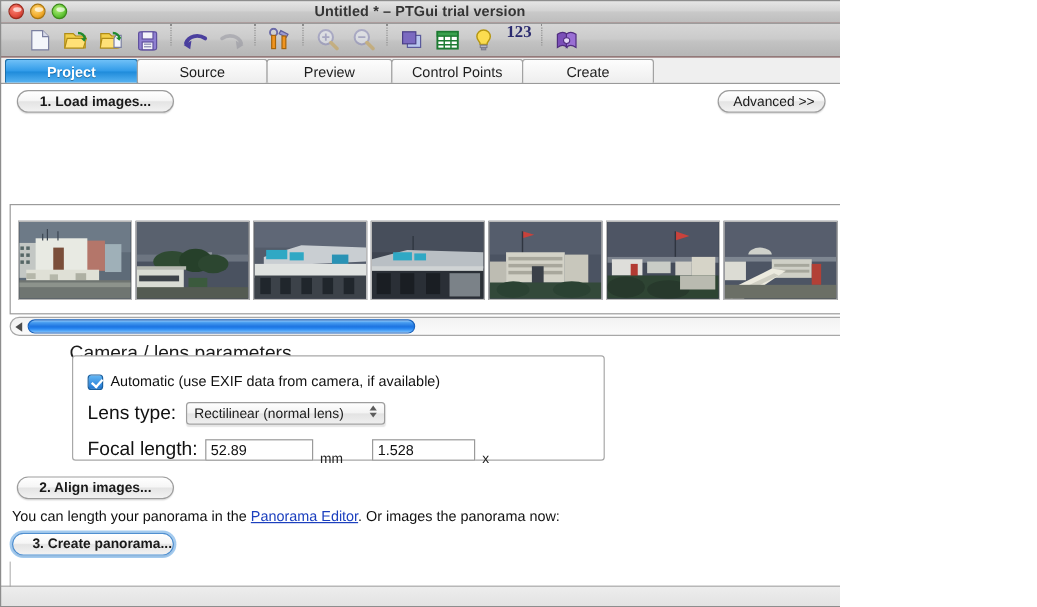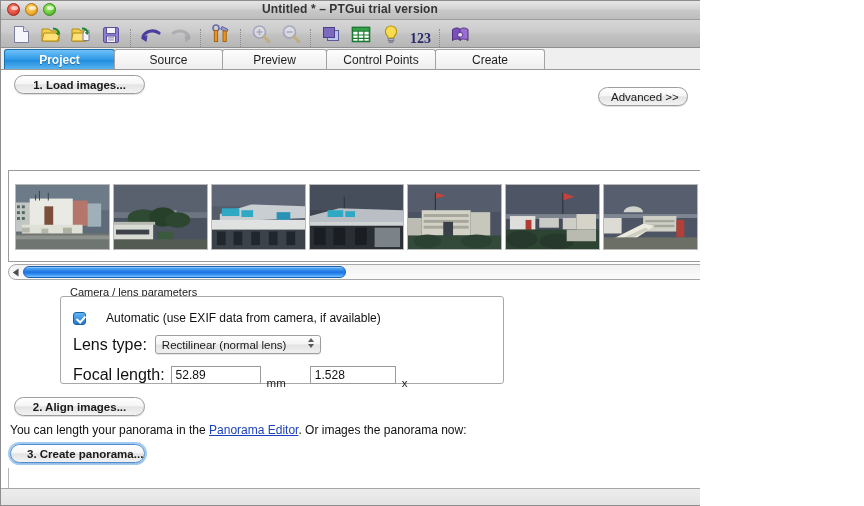--- a/index.html
+++ b/index.html
@@ -68,22 +68,22 @@
     letter-spacing: 0.1px;
   }
 
   
   .toolbar {
     position: relative;
     height: 28px;
     background: linear-gradient(to bottom, #d6d6d6 0%, #cbcbcb 45%, #c2c2c2 55%, #b6b6b6 100%);
     border-bottom: 1px solid #8f8f8f;
     display: flex;
-    align-items: flex-end;
-    padding-left: 6px;
+    align-items: flex-start;
+    padding-left: 18px;
     box-sizing: border-box;
   }
   .tb-btn {
     width: 30px;
     height: 26px;
     display: flex;
     align-items: center;
     justify-content: center;
     cursor: default;
   }
@@ -166,21 +166,21 @@
     box-sizing: border-box;
     white-space: nowrap;
   }
   .aqua-btn.focused {
     border-color: #4f8fd0;
     box-shadow: 0 0 0 2px rgba(90,160,225,0.55), 0 1px 1px rgba(0,0,0,0.13);
   }
   .aqua-btn.small { font-weight: normal; font-size: 11.5px; padding: 0 12px; }
 
   #load-images-btn { position: absolute; left: 14px; top: 5px; width: 131px; text-align: center; }
-  #advanced-btn    { position: absolute; right: 12px; top: 5px; width: 90px; text-align: center; margin-top: 12px; }
+  #advanced-btn    { position: absolute; right: 12px; top: 5px; width: 90px; text-align: center; }
 
   
   .thumb-wrap {
     position: absolute;
     left: 8px;
     top: 100px;
     width: 818px;
     height: 92px;
     background: #ffffff;
     border: 1px solid #9b9b9b;
@@ -273,29 +273,29 @@
     top: 226px;
     width: 444px;
     height: 88px;
     border: 1px solid #a8a8a8;
     border-radius: 3px;
     background: #ffffff;
     box-sizing: border-box;
   }
   .group-title {
     position: absolute;
-    left: 66px;
+    left: 54px;
     top: 216px;
-    font-size: 11px;
+    font-size: 16px;
     color: #1c1c1c;
     background: #ffffff;
     padding: 0 4px;
   }
 
-  .cb-row { position: absolute; left: 12px; top: 14px; display: flex; align-items: center; gap: 20px; }
+  .cb-row { position: absolute; left: 12px; top: 14px; display: flex; align-items: center; gap: 6px; }
   .checkbox {
     width: 13px; height: 13px;
     border-radius: 3px;
     background: linear-gradient(to bottom, #62b6f4, #2076d2);
     border: 1px solid #1a5f9e;
     box-sizing: border-box;
     position: relative;
     cursor: default;
     flex: 0 0 auto;
   }

